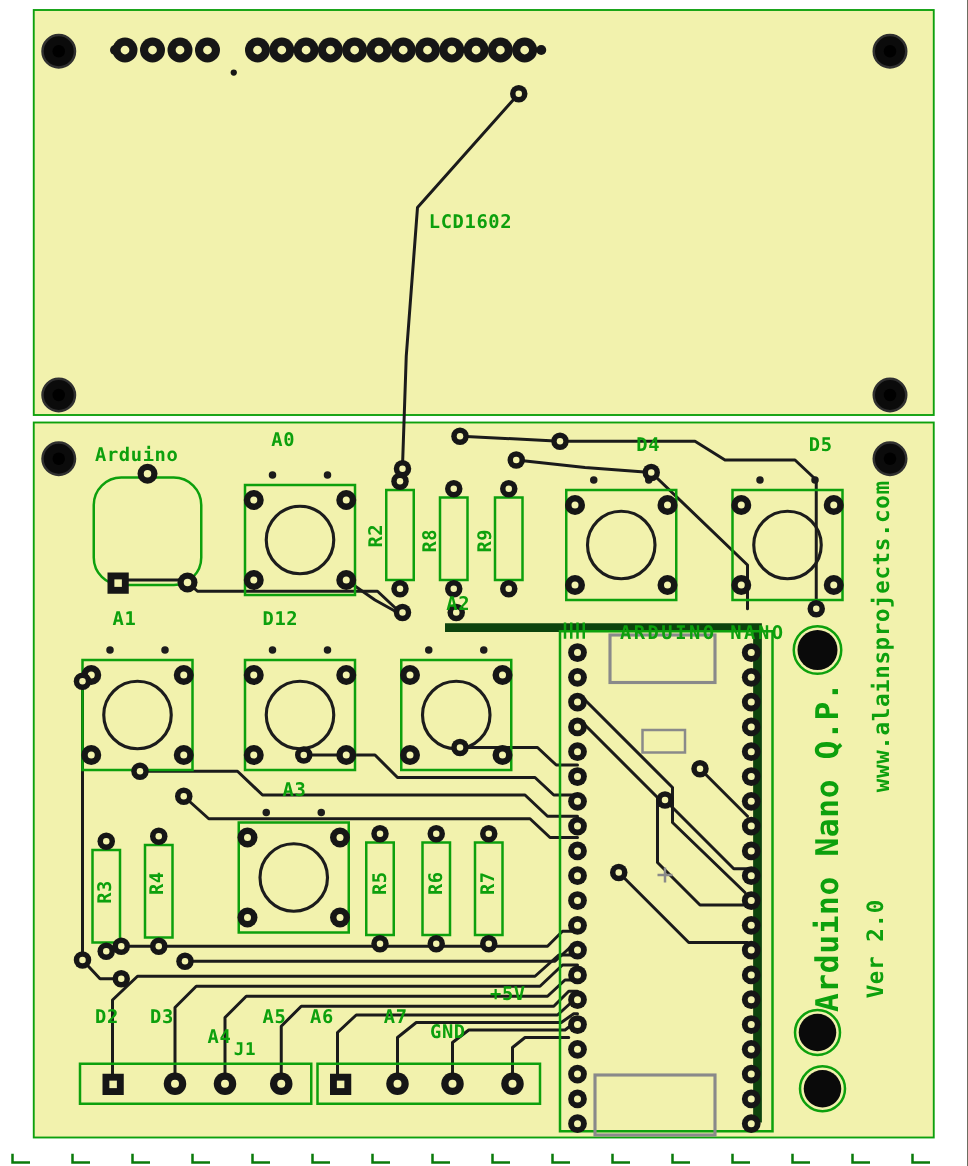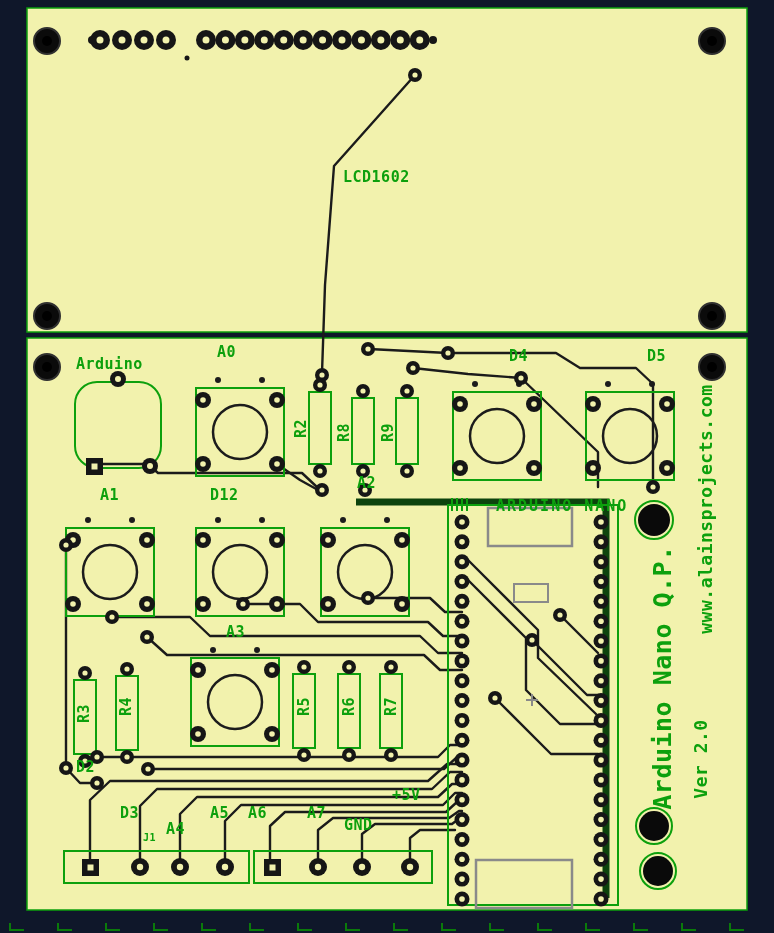--- a/index.html
+++ b/index.html
@@ -1,28 +1,28 @@
 <!DOCTYPE html>
 <html><head>
 <meta charset="utf-8">
 <style>
   html,body{margin:0;padding:0;background:#000;}
   #screen{
-    position:relative;width:774px;height:933px;background:#0f172a;overflow:hidden;
+    position:relative;width:774px;height:933px;background:#ffffff;overflow:hidden;
     font-family:"DejaVu Sans Mono","Liberation Mono",monospace;
   }
   #pcb{position:absolute;left:0;top:0;}
   .lbl{
     position:absolute;color:var(--silk,#0da00d);font-weight:bold;font-size:15px;
     line-height:1;white-space:pre;letter-spacing:0.5px;
   }
   .rot{transform:rotate(-90deg);}
   .ctr{text-align:center;}
   .f13{font-size:15px;letter-spacing:2px;margin-left:22px;}
-  .f14{font-size:10px;}
+  .f14{font-size:14px;padding-left:44px;}
   .f18{font-size:18px;}
   .f25{font-size:25px;}
 </style>
 </head>
 <body>
 
 <div id="screen" style="--silk: #0da00d;">
 
   <svg id="pcb" width="774" height="933">
       <rect x="27" y="8" width="720" height="324" fill="#f2f2ad" stroke="#0da00d" stroke-width="1.5"></rect>
@@ -405,37 +405,37 @@
       <polyline points="634,923 634,930 648,930" fill="none" stroke="#0a7a0a" stroke-width="2"></polyline>
       <polyline points="682,923 682,930 696,930" fill="none" stroke="#0a7a0a" stroke-width="2"></polyline>
       <polyline points="730,923 730,930 744,930" fill="none" stroke="#0a7a0a" stroke-width="2"></polyline>
     </svg>
 
   <div class="lbl" style="left:343px;top:170px">LCD1602</div>
   <div class="lbl" style="left:76px;top:357px">Arduino</div>
   <div class="lbl" style="left:217px;top:345px">A0</div>
   <div class="lbl" style="left:509px;top:349px">D4</div>
   <div class="lbl" style="left:647px;top:349px">D5</div>
-  <div class="lbl" style="left:100px;top:488px">A1</div>
+  <div class="lbl" style="left:90px;top:488px">A1</div>
   <div class="lbl" style="left:210px;top:488px">D12</div>
   <div class="lbl" style="left:357px;top:476px">A2</div>
   <div class="lbl" style="left:226px;top:625px">A3</div>
 
   <div class="lbl rot ctr" style="left:286px;top:421px;width:30px">R2</div>
   <div class="lbl rot ctr" style="left:329px;top:425px;width:30px">R8</div>
   <div class="lbl rot ctr" style="left:373px;top:425px;width:30px">R9</div>
   <div class="lbl rot ctr" style="left:69px;top:706px;width:30px">R3</div>
   <div class="lbl rot ctr" style="left:111px;top:699px;width:30px">R4</div>
   <div class="lbl rot ctr" style="left:289px;top:699px;width:30px">R5</div>
   <div class="lbl rot ctr" style="left:334px;top:699px;width:30px">R6</div>
   <div class="lbl rot ctr" style="left:376px;top:699px;width:30px">R7</div>
 
   <div class="lbl f13" style="left:474px;top:499px">ARDUINO NANO</div>
 
-  <div class="lbl" style="left:76px;top:760px">D2</div>
+  <div class="lbl" style="left:76px;top:806px">D2</div>
   <div class="lbl" style="left:120px;top:806px">D3</div>
   <div class="lbl" style="left:166px;top:822px">A4</div>
   <div class="lbl" style="left:210px;top:806px">A5</div>
   <div class="lbl" style="left:248px;top:806px">A6</div>
   <div class="lbl" style="left:307px;top:806px">A7</div>
   <div class="lbl" style="left:344px;top:818px">GND</div>
   <div class="lbl" style="left:392px;top:788px">+5V</div>
   <div class="lbl f14" style="left:143px;top:833px">J1</div>
 
   <div class="lbl rot ctr f25" style="left:527px;top:665px;width:270px">Arduino Nano Q.P.</div>

